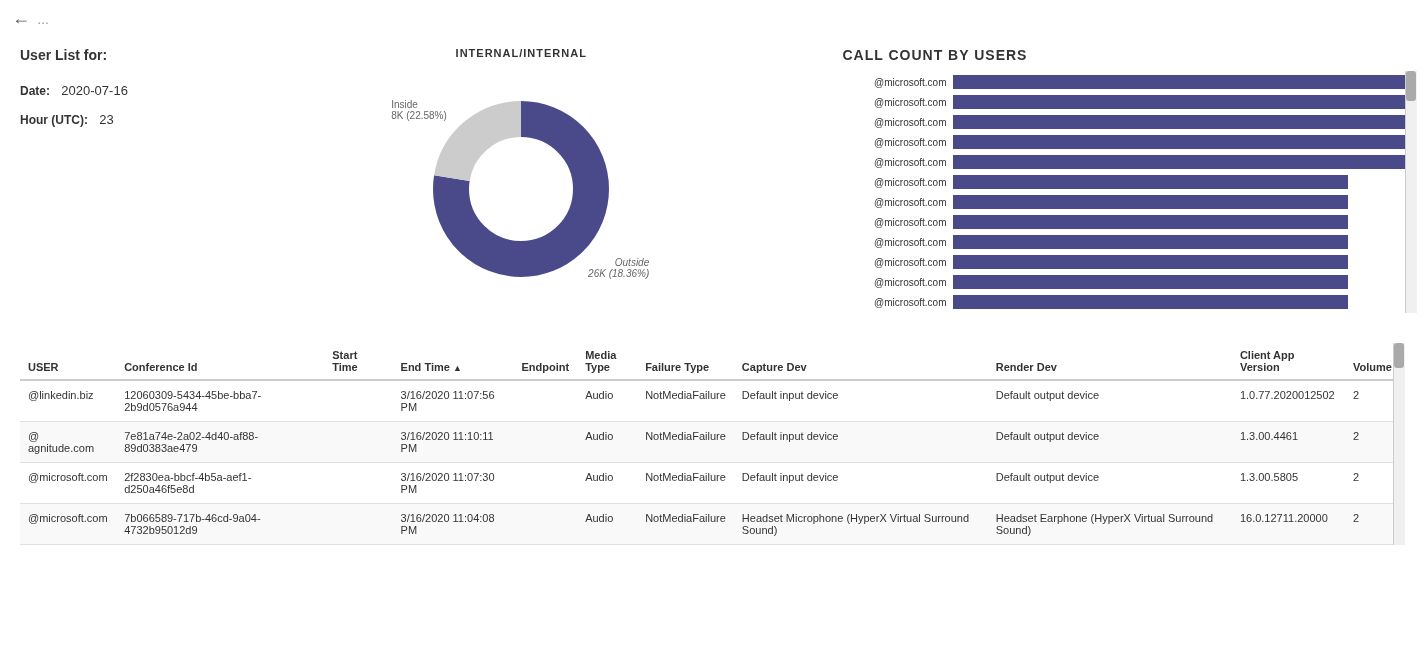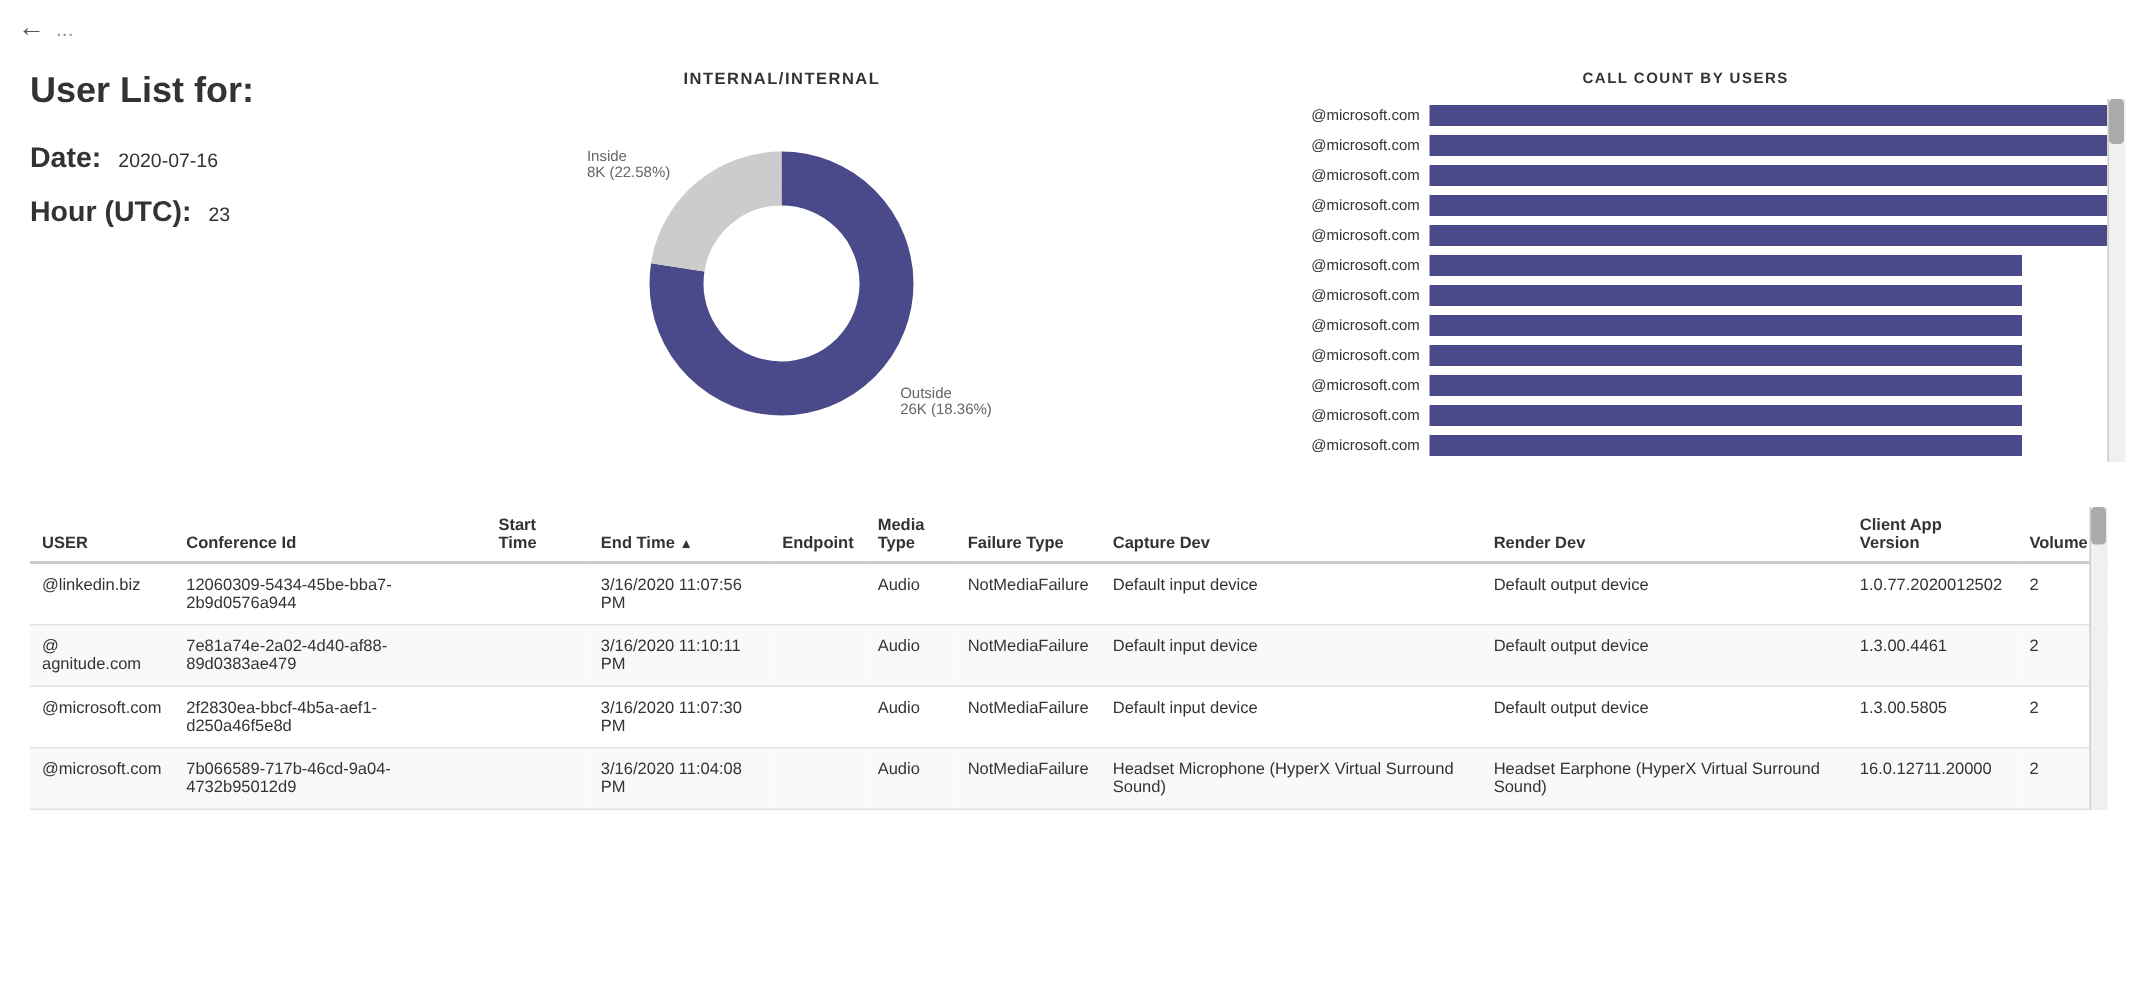--- a/index.html
+++ b/index.html
@@ -5,30 +5,30 @@
     * { box-sizing: border-box; margin: 0; padding: 0; }
     body { font-family: 'Segoe UI', Arial, sans-serif; font-size: 12px; background: #fff; color: #333; overflow-x: hidden; }
 
     .top-nav { padding: 8px 12px; }
     .back-btn { background: none; border: none; cursor: pointer; font-size: 18px; color: #555; }
     .ellipsis { color: #999; font-size: 14px; margin-left: 4px; }
 
     .main-content { display: flex; flex-direction: column; padding: 0 20px; }
 
     .info-panel { width: 220px; padding: 10px 0; }
-    .info-panel h2 { font-size: 24px; font-weight: bold; margin-bottom: 20px; }
+    .info-panel h2 { font-size: 14px; font-weight: bold; margin-bottom: 20px; }
     .info-row { margin-bottom: 14px; }
-    .info-label { font-weight: bold; font-size: 19px; }
+    .info-label { font-weight: bold; font-size: 12px; }
     .info-value { font-size: 13px; margin-left: 8px; }
 
     .donut-section { flex: 1; display: flex; flex-direction: column; align-items: center; padding-top: 10px; }
     .donut-title { font-size: 11px; font-weight: bold; letter-spacing: 1px; color: #333; margin-bottom: 10px; }
 
     .bar-chart-section { width: 420px; padding: 10px 0 10px 20px; }
-    .bar-chart-title { font-size: 10px; font-weight: bold; letter-spacing: 1px; color: #333; margin-bottom: 8px; text-align: center; }
+    .bar-chart-title { font-size: 14px; font-weight: bold; letter-spacing: 1px; color: #333; margin-bottom: 8px; }
     .bar-row { display: flex; align-items: center; margin: 2px 0; height: 18px; }
 
     .table-section { margin-top: 20px; width: 100%; }
     .data-table { width: 100%; border-collapse: collapse; font-size: 11px; }
     .data-table th { text-align: left; font-weight: bold; font-size: 11px; padding: 6px 8px; border-bottom: 2px solid #ccc; vertical-align: bottom; white-space: nowrap; }
     .data-table td { padding: 8px 8px; border-bottom: 1px solid #e0e0e0; vertical-align: top; }
     .data-table tr:nth-child(even) td { background: #f9f9f9; }
 
     .page-wrapper { width: 1425px; min-height: 665px; overflow: hidden; position: relative; }
 
@@ -68,21 +68,21 @@
 
             <circle cx="100" cy="100" r="70" fill="none" stroke="#4a4a8a" stroke-width="36" stroke-dasharray="340.34 99.66" stroke-dashoffset="0" transform="rotate(-90 100 100)"></circle>
 
             <circle cx="100" cy="100" r="70" fill="none" stroke="#cccccc" stroke-width="36" stroke-dasharray="99.27 340.73" stroke-dashoffset="-340.34" transform="rotate(-90 100 100)"></circle>
           </svg>
 
           <div style="position:absolute; top:30px; left:10px; font-size:10px; color:#666; ">
             <span>Inside</span><br>
             <span>8K (22.58%)</span>
           </div>
-          <div style="position:absolute; bottom:30px; right:0px; font-size:10px; color:#666; text-align:left;">
+          <div style="position:absolute; bottom:30px; right:12px; font-size:10px; color:#666; text-align:right;font-style:italic;">
             <span>Outside</span><br>
             <span>26K (18.36%)</span>
           </div>
         </div>
       </div>
 
       <div class="bar-chart-section" style="flex:1; min-width:380px; padding-left:40px;">
         <div class="bar-chart-title">CALL COUNT BY USERS</div>
         <div style="position:relative;">
           <div id="bar-chart-rows" style="width:100%; overflow:hidden;">

